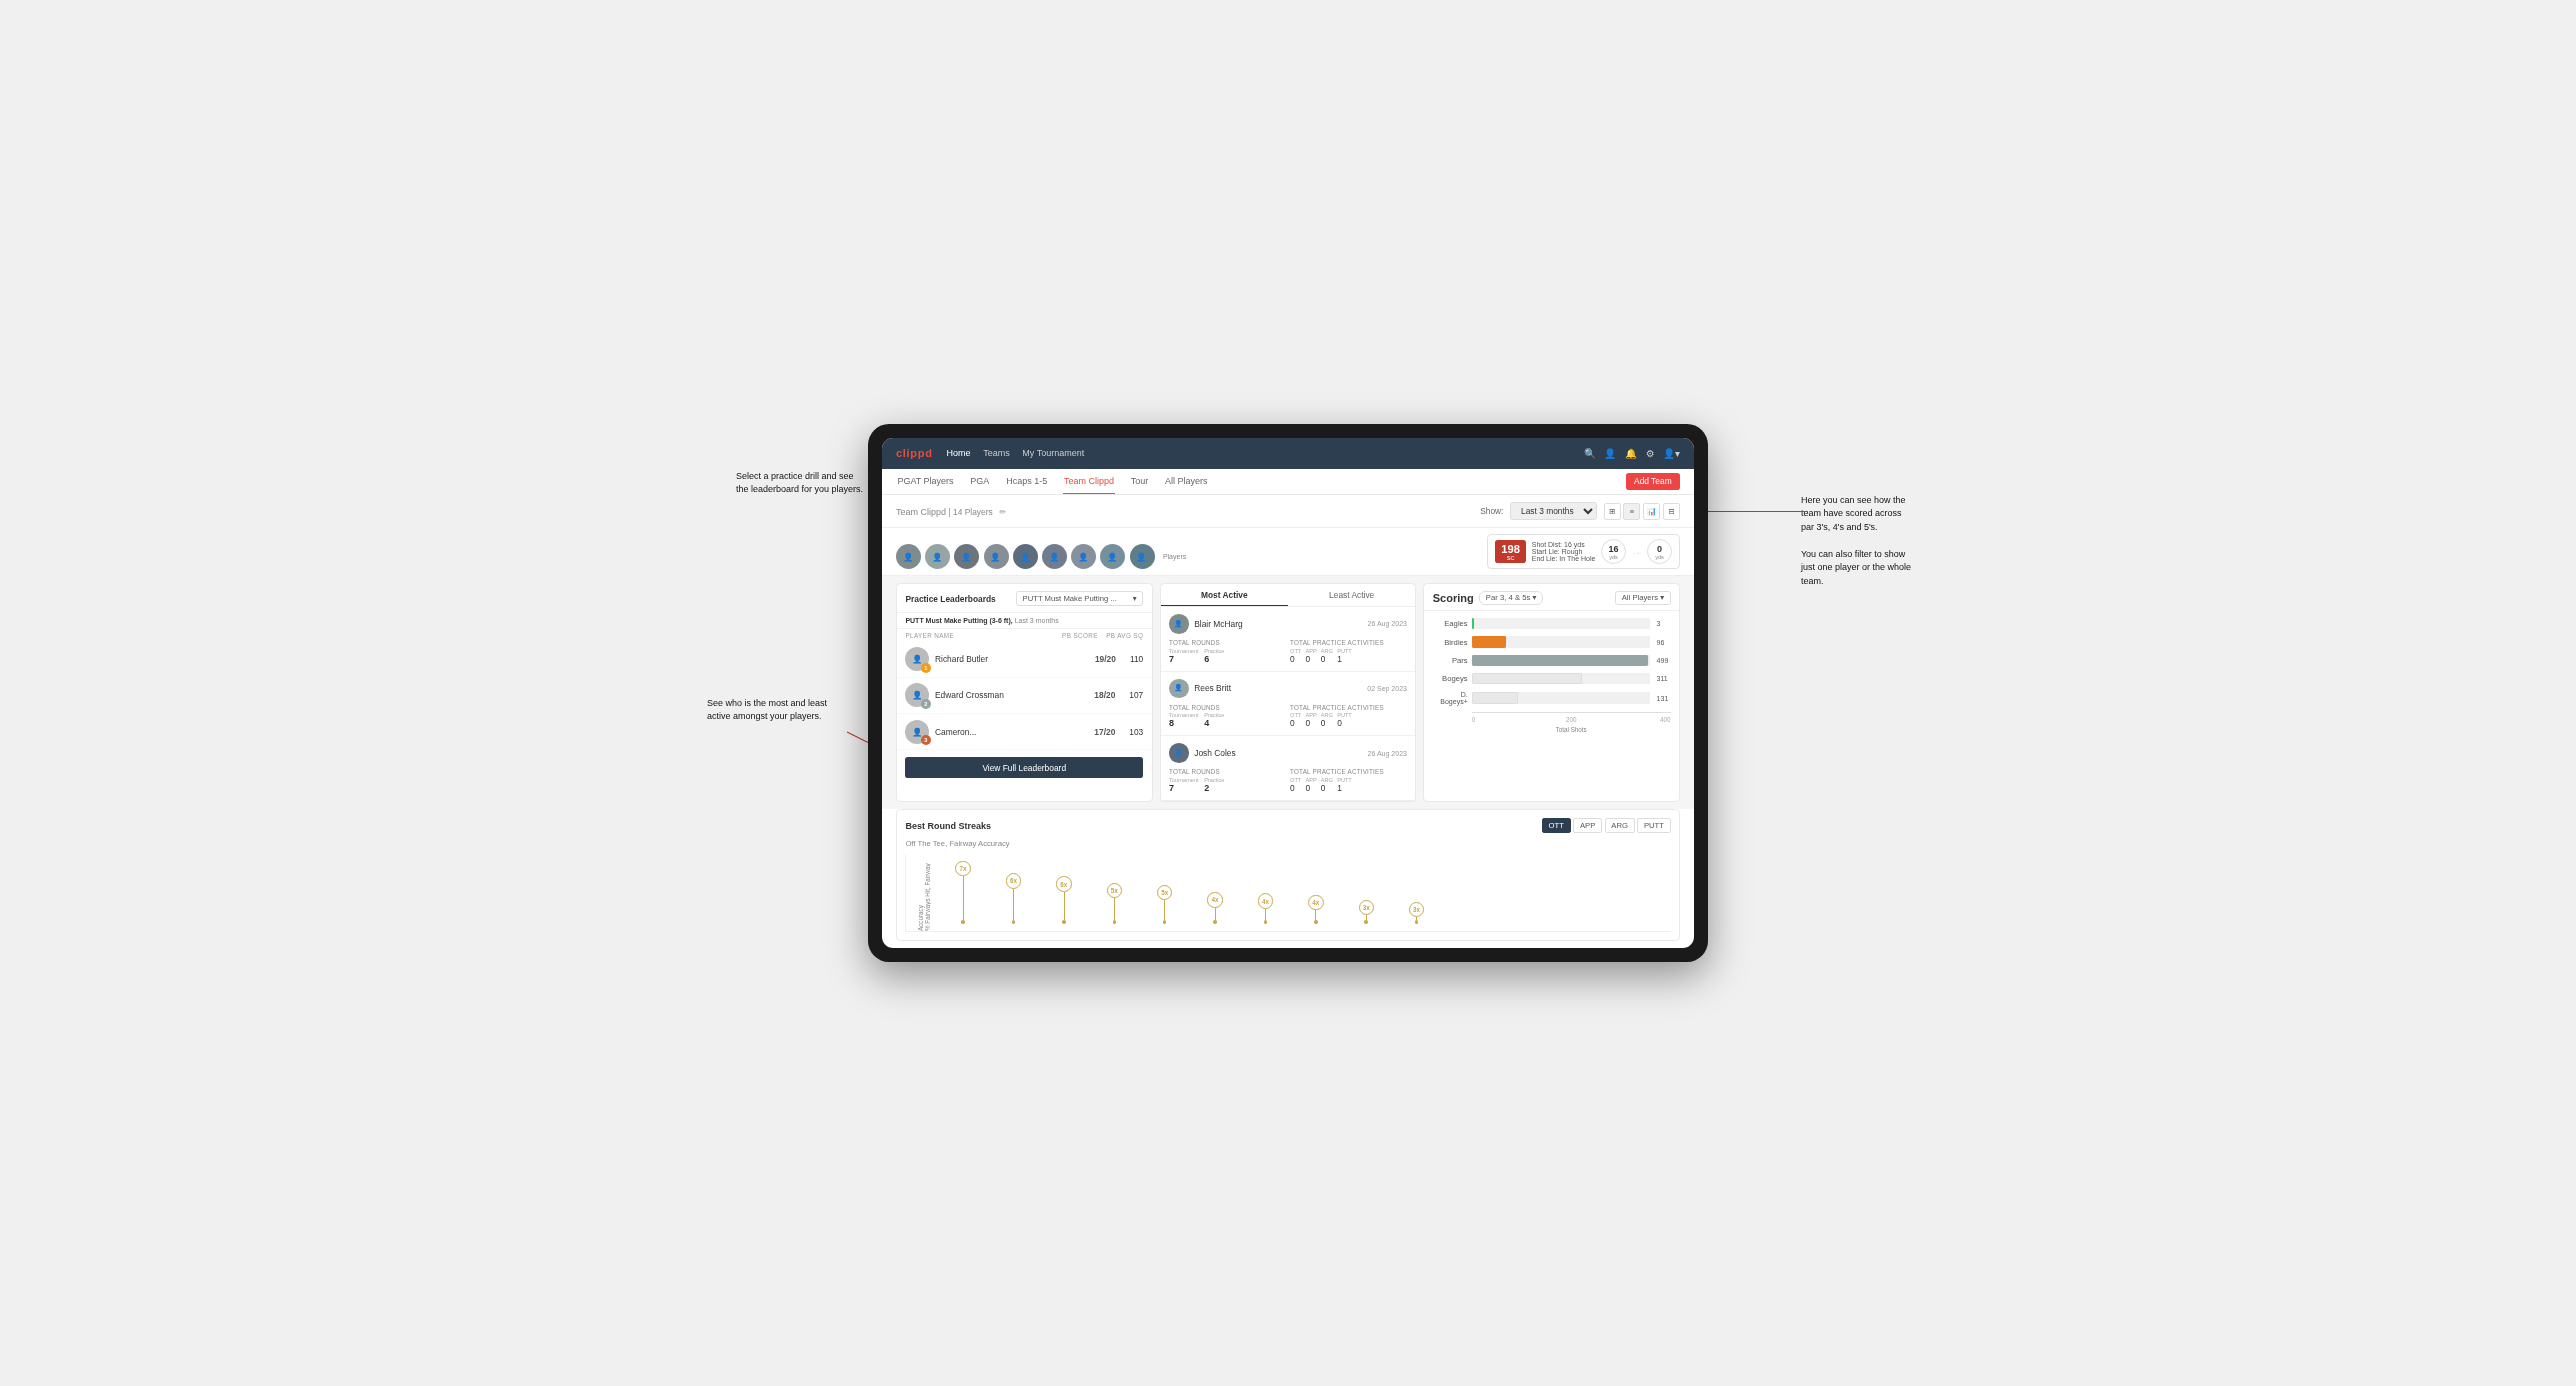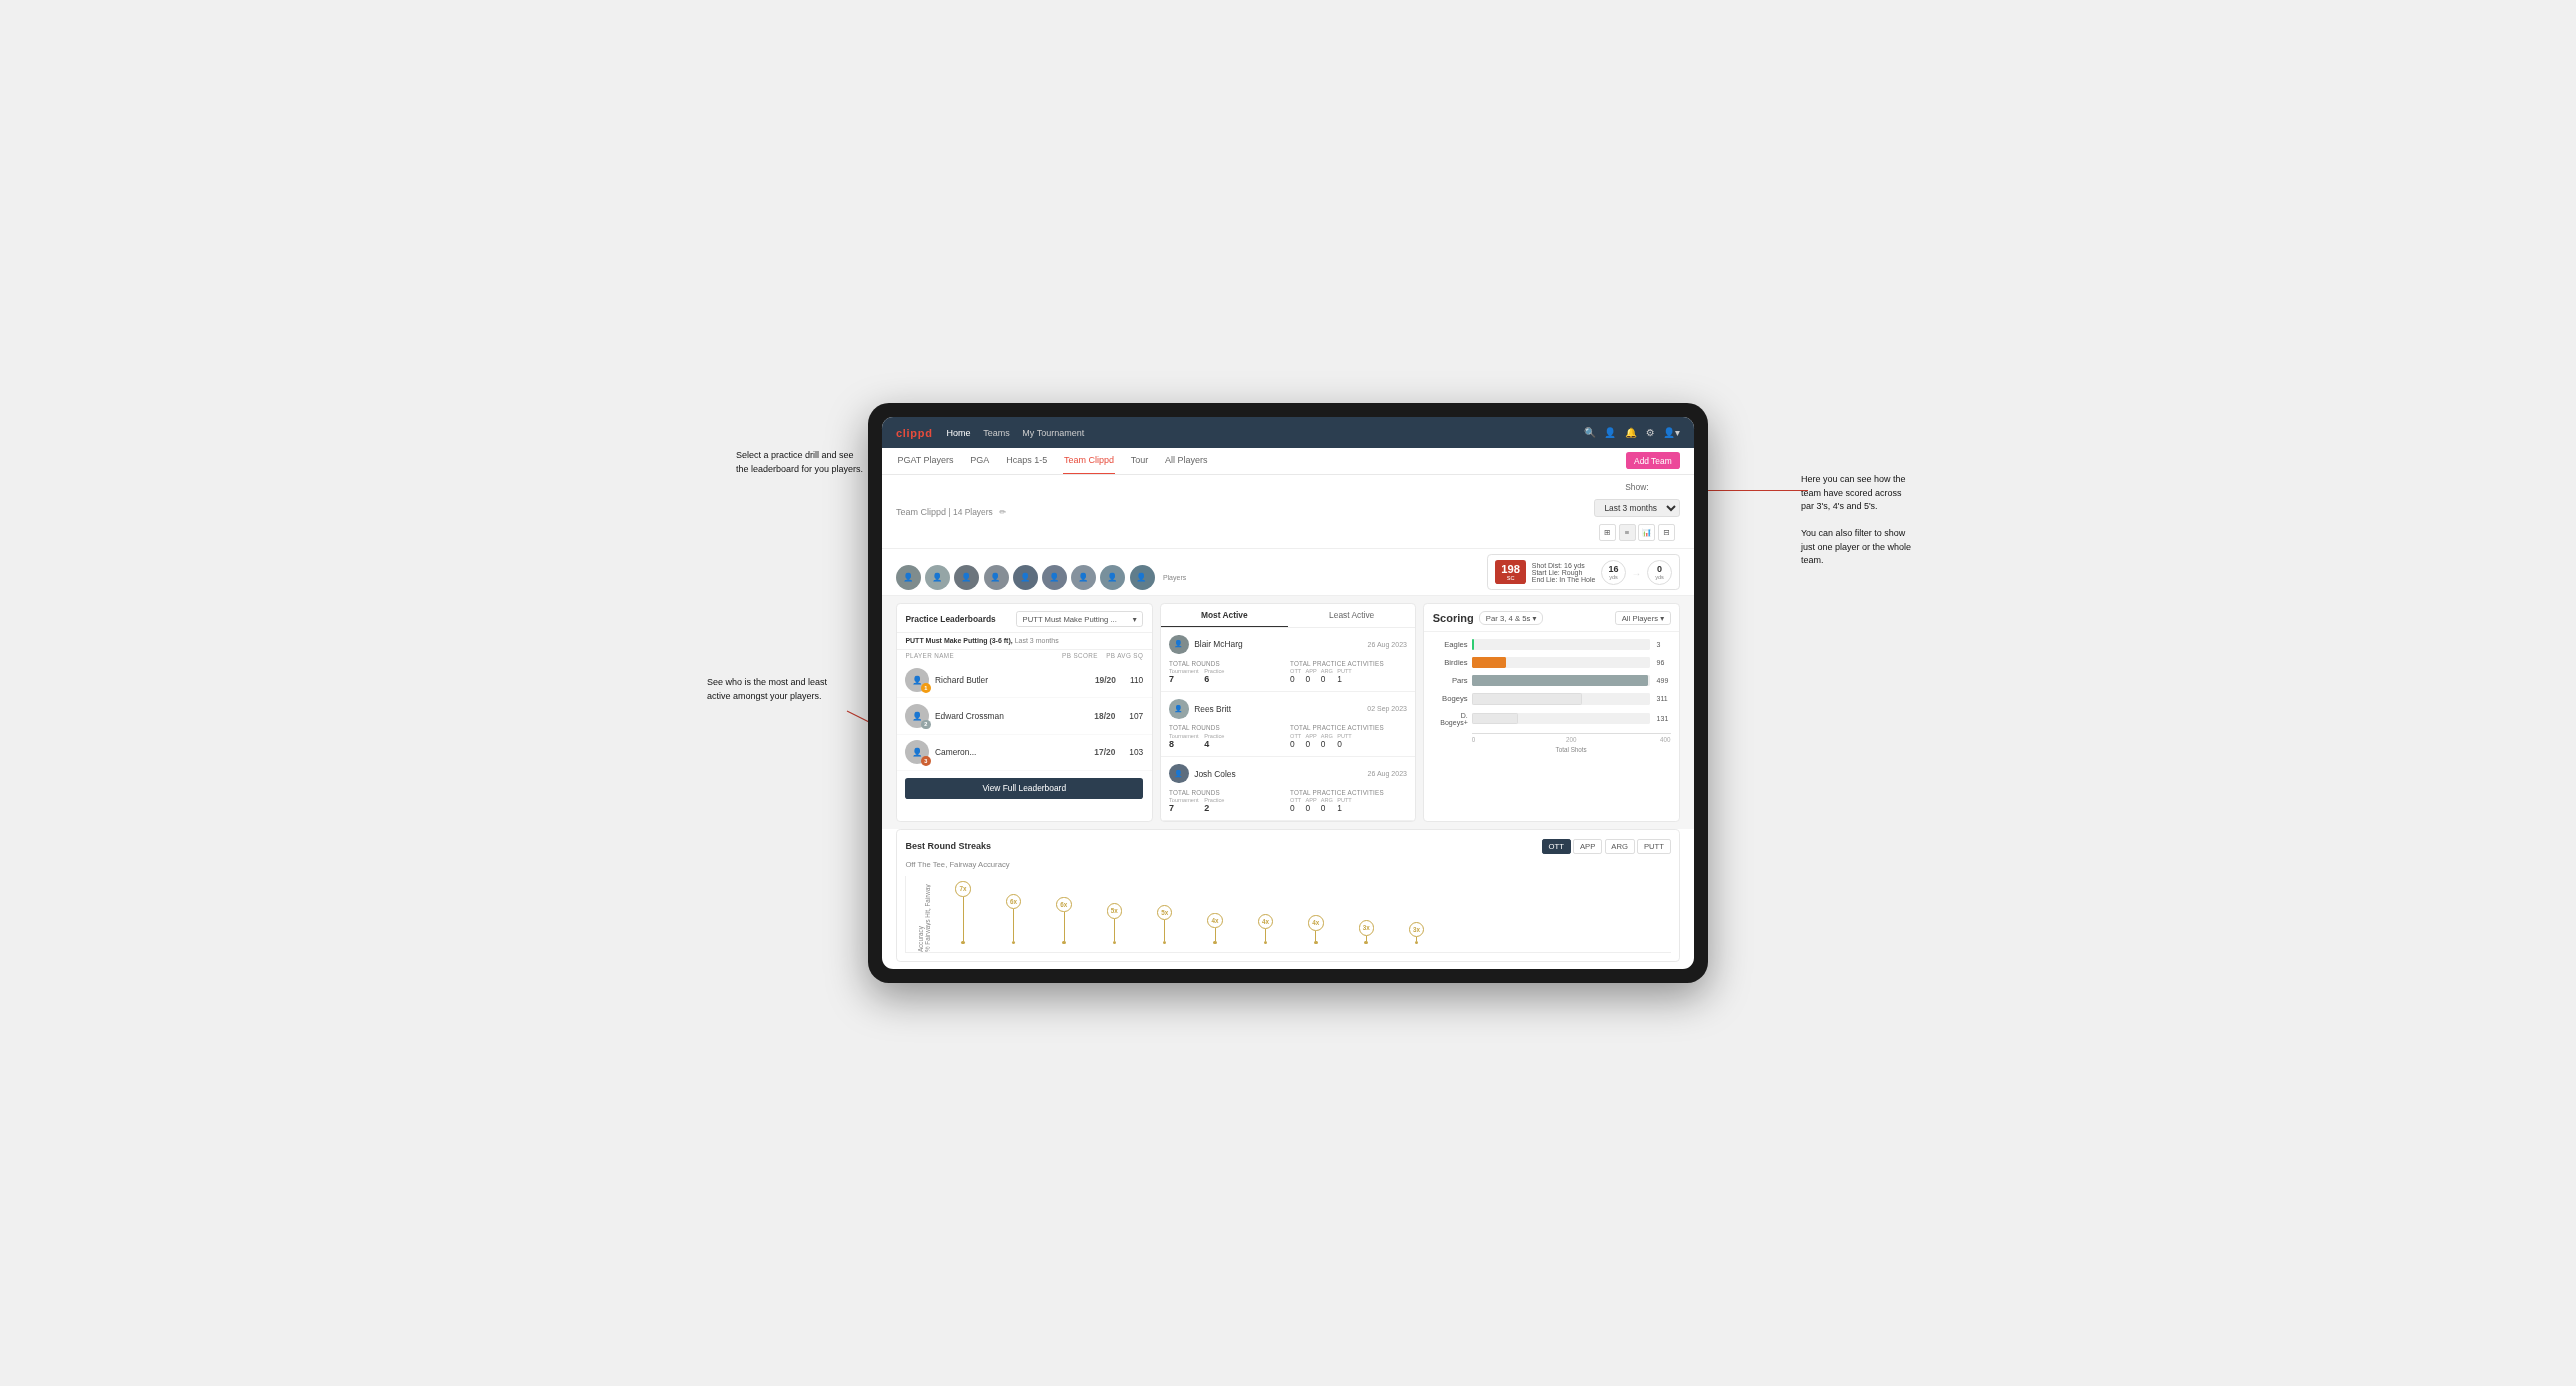--- a/index.html
+++ b/index.html
@@ -107,21 +107,21 @@
     }
     .subnav-link.active {
       color: #e74c3c;
       border-bottom: 1.4px solid #e74c3c;
       font-weight: 500;
     }
     .subnav-right {
       margin-left: auto;
     }
     .btn-add-team {
-      background: #ec4899;
+      background: #ef4444;
       color: #fff;
       border: none;
       border-radius: 2.8px;
       padding: 3.5px 8.4px;
       font-size: 8.4px;
       cursor: pointer;
     }
 
     
     .team-header {
@@ -135,21 +135,20 @@
     .team-title {
       font-size: 9px;
       color: #333;
       font-weight: 500;
     }
     .team-title span { color: #888; font-weight: 400; }
     .team-controls {
       display: flex;
       align-items: center;
       gap: 7px;
-      flex-direction: column;
     }
     .show-label { font-size: 8.4px; color: #666; }
     .show-select {
       border: 0.7px solid #ddd;
       border-radius: 2.8px;
       padding: 2.1px 5.6px;
       font-size: 8.4px;
       color: #333;
       cursor: pointer;
     }

